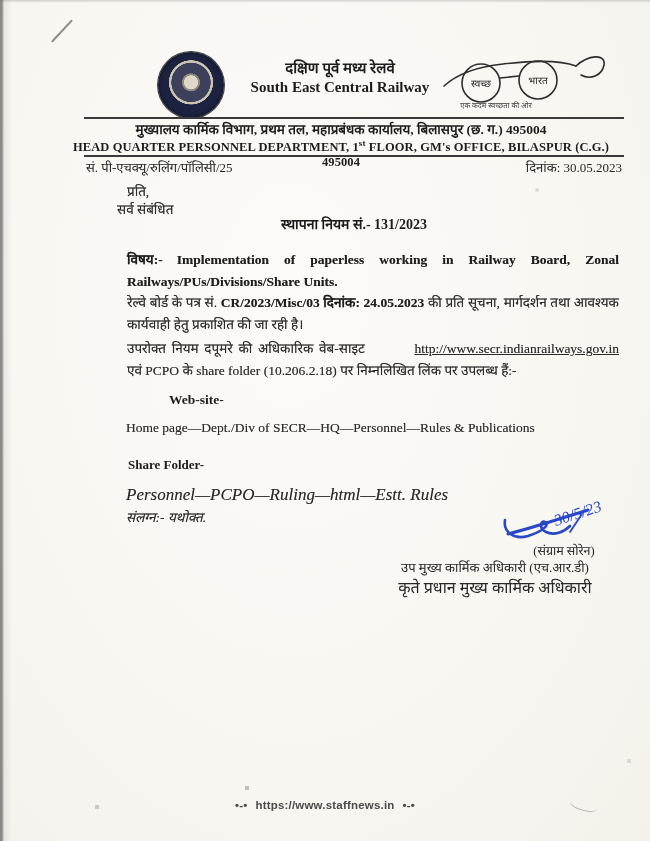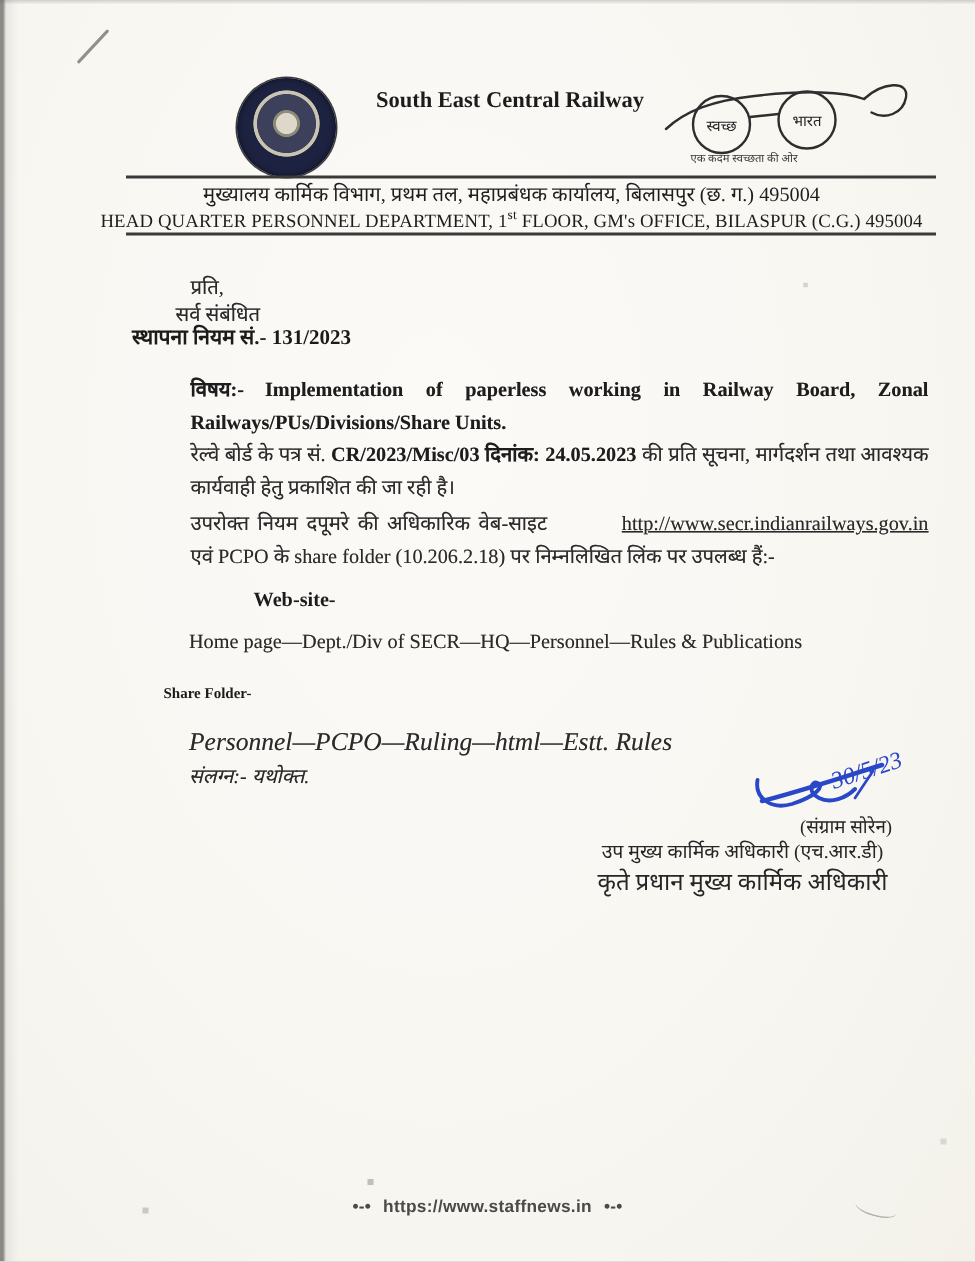--- a/index.html
+++ b/index.html
@@ -23,38 +23,38 @@
                536px 189px 0 0.5px rgba(130,130,130,.3), 628px 760px 0 1px rgba(140,140,140,.25);}
   
   .emblem{left:158px;top:52px;width:66px;height:66px;border-radius:50%;
     background:radial-gradient(circle at 50% 46%, #ddd8c9 0 14%, #8d8a77 15% 18%, #3c405a 19% 40%, #c9c4b2 41% 45%, #1d2240 46% 78%, #11152c 79% 100%);
     box-shadow:0 0 0 1px #3a3a3a, inset 0 0 4px rgba(0,0,0,.6);}
   .org-block{left:228px;top:57px;width:224px;text-align:center;}
   .org-hi{font-weight:bold;font-size:15px;color:#1d1d1d;}
   .org-en{font-weight:bold;font-size:15px;color:#1c1c1c;margin-top:2px;}
   .swachh{left:441px;top:52px;}
   .rule{left:84px;right:26px;height:2px;background:#3a3a3a;}
-  .addr{left:56px;right:24px;text-align:center;font-weight:normal;color:#1d1d1d;}
+  .addr{left:56px;right:24px;text-align:center;font-weight:bold;color:#1d1d1d;}
   .addr-hi{top:120px;font-size:13.5px;}
   .addr-en{top:138px;font-size:12.5px;letter-spacing:.1px;}
   .ref-row{left:86px;right:28px;top:158px;display:flex;justify-content:space-between;font-size:13px;color:#262626;}
   
   .txt{font-size:13.5px;line-height:22px;color:#2a2a2a;text-shadow:0 0 .4px rgba(55,55,55,.5);}
   .to-line{left:127px;top:181px;}
   .addressee{left:117px;top:199px;}
-  .doc-title{left:88px;right:30px;top:214px;text-align:left;font-weight:bold;font-size:14px;color:#1b1b1b;}
+  .doc-title{left:88px;right:30px;top:214px;text-align:center;font-weight:bold;font-size:14px;color:#1b1b1b;}
   .subject{left:127px;right:31px;top:249px;font-weight:bold;text-align:justify;color:#1d1d1d;}
   .subject .lbl{margin-right:14px;}
   .para1{left:127px;right:31px;top:292px;text-align:justify;}
   .para2{left:127px;right:31px;top:338px;text-align:justify;}
   .b{font-weight:bold;color:#1d1d1d;}
   .url{text-decoration:underline;color:#2a2a2a;margin-left:44px;}
   .h-bold{left:127px;top:392px;font-weight:bold;font-size:13.5px;color:#1c1c1c;margin-left:42px;}
   .path-line{left:126px;top:417px;font-size:13.5px;}
-  .h-bold2{left:109px;top:457px;font-weight:bold;font-size:10px;color:#1c1c1c;}
+  .h-bold2{left:128px;top:457px;font-weight:bold;font-size:13px;color:#1c1c1c;}
   .path-line2{left:126px;top:484px;font-size:17px;font-style:italic;}
   .enclosure{left:126px;top:507px;font-style:italic;}
   
   .sig-svg{left:500px;top:498px;overflow:visible;}
   .sig-name{left:498px;top:542px;width:132px;text-align:center;font-size:12.5px;color:#262626;}
   .sig-desig1{left:370px;top:558px;width:250px;text-align:center;font-size:13px;color:#262626;}
   .sig-desig2{left:370px;top:576px;width:250px;text-align:center;font-size:16px;color:#262626;}
   
   .footer{left:0;right:0;top:799px;text-align:center;font-family:"Liberation Sans","DejaVu Sans",sans-serif;
     font-size:11.5px;font-weight:bold;color:#4a4a4a;letter-spacing:.2px;}
@@ -68,20 +68,21 @@
 
   <div class="abs edge-left"></div>
   <div class="abs edge-top"></div>
   <div class="abs pen-mark"></div>
   <div class="abs smudge-br"></div>
   <div class="abs specks"></div>
 
   <div class="abs emblem"></div>
 
   <div class="abs org-block">
+    <div class="org-hi">दक्षिण पूर्व मध्य रेलवे</div>
     <div class="org-en">South East Central Railway</div>
   </div>
 
   <svg class="abs swachh" width="176" height="60" viewBox="0 0 176 60">
     <g stroke="#2e2e2e" fill="none" stroke-width="1.6" stroke-linecap="round">
       <circle cx="40" cy="31" r="19"></circle>
       <circle cx="97" cy="28" r="19"></circle>
       <path d="M59,26 L78,24"></path>
       <path d="M3,34 C16,22 34,15 62,12 C96,8 122,9 135,14"></path>
       <path d="M135,14 C147,3 165,1 163,13 C161,24 149,28 140,23"></path>
@@ -89,20 +90,24 @@
     <text x="40" y="35" font-size="10" text-anchor="middle" fill="#222">स्वच्छ</text>
     <text x="97" y="32" font-size="10" text-anchor="middle" fill="#222">भारत</text>
     <text x="55" y="56" font-size="7.5" text-anchor="middle" fill="#3a3a3a">एक कदम स्वच्छता की ओर</text>
   </svg>
 
   <div class="abs rule" style="top:117px"></div>
   <div class="abs addr addr-hi">मुख्यालय कार्मिक विभाग, प्रथम तल, महाप्रबंधक कार्यालय, बिलासपुर (छ. ग.) 495004</div>
   <div class="abs addr addr-en"><span>HEAD QUARTER PERSONNEL DEPARTMENT, 1</span><sup>st</sup><span> FLOOR, GM's OFFICE, BILASPUR (C.G.) 495004</span></div>
   <div class="abs rule" style="top:155px"></div>
 
+  <div class="abs ref-row">
+    <span>सं. पी-एचक्यू/रुलिंग/पॉलिसी/25</span>
+    <span>दिनांक: 30.05.2023</span>
+  </div>
 
   <div class="abs txt to-line">प्रति,</div>
   <div class="abs txt addressee">सर्व संबंधित</div>
 
   <div class="abs doc-title">स्थापना नियम सं.- 131/2023</div>
 
   <div class="abs txt subject">
     <span class="lbl">विषय:-</span><span>Implementation of paperless working in Railway Board, Zonal Railways/PUs/Divisions/Share Units.</span>
   </div>
 

